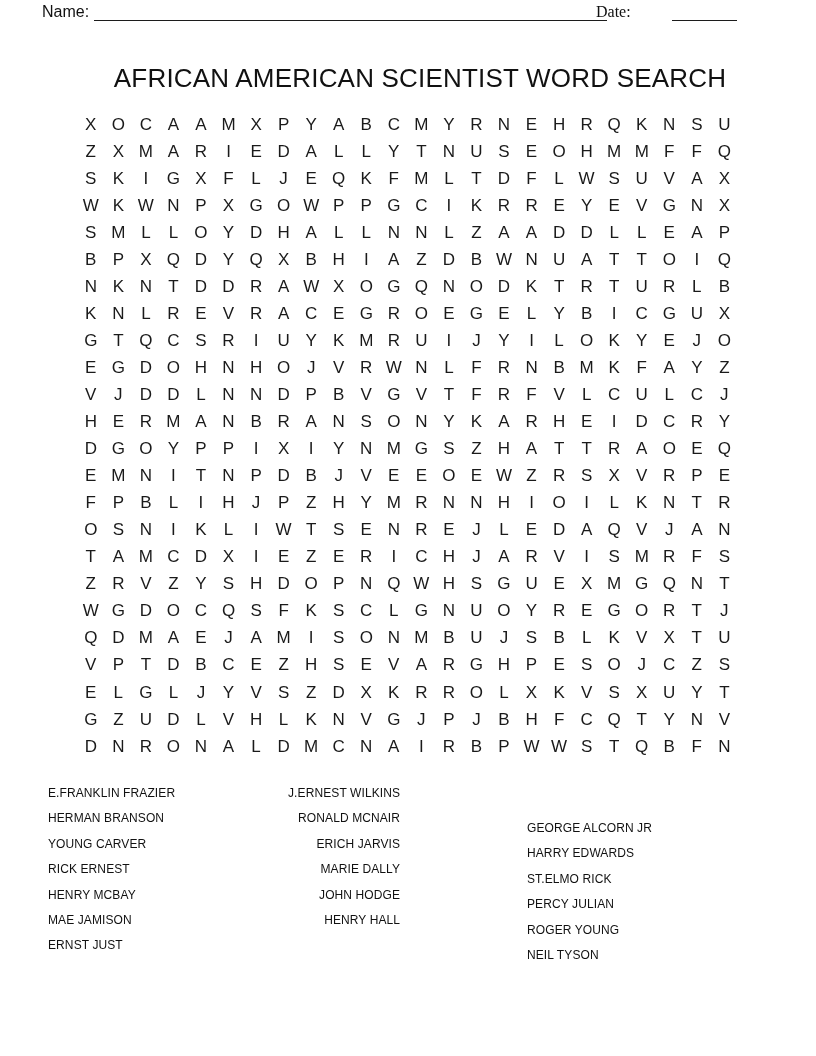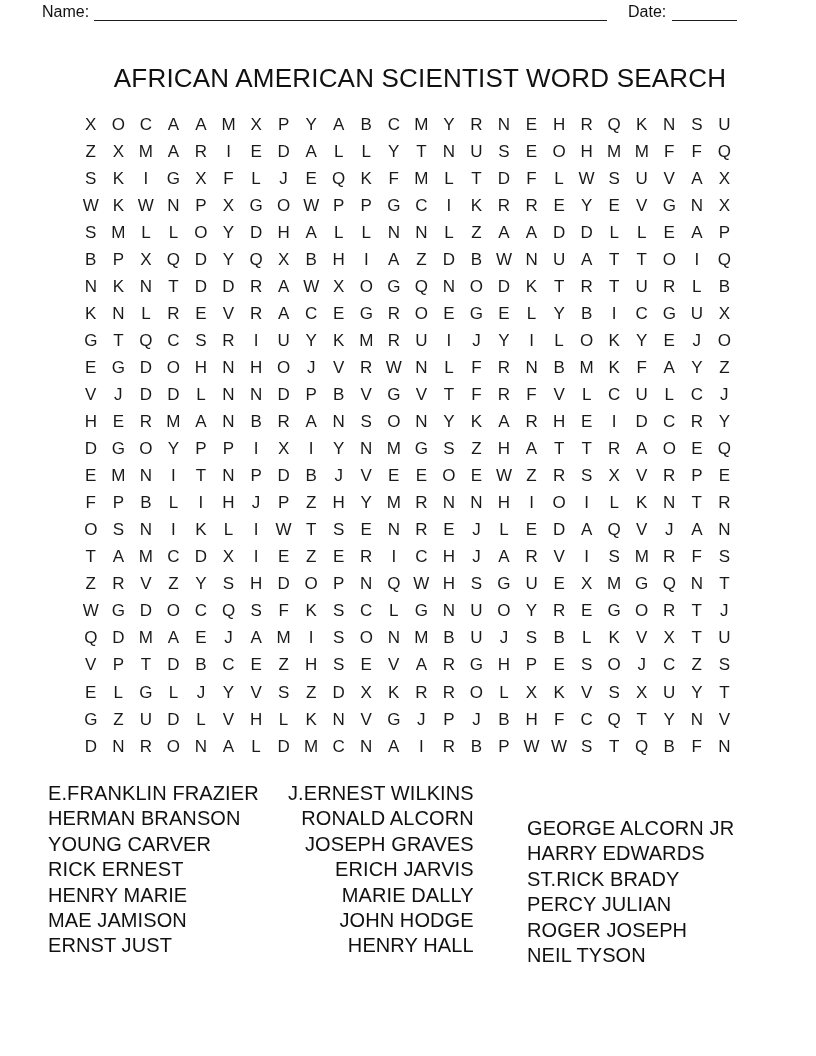--- a/index.html
+++ b/index.html
@@ -19,21 +19,21 @@
   }
 
   
   .hdr-label {
     position: absolute;
     font-size: 16px;
     color: #111111;
     white-space: nowrap;
   }
   .name-label { left: 42px; top: 3px; }
-  .date-label { left: 628px; top: 3px; }
+  .date-label { left: 596px; top: 3px; font-family: Liberation Serif, serif; }
   .blank-line {
     position: absolute;
     border-bottom: 1.6px solid #1c1c1c;
     height: 17px;
     top: 3px;
   }
   .name-line { left: 94px; width: 513px; }
   .date-line { left: 672px; width: 65px; }
 
   
@@ -67,21 +67,21 @@
     font-weight: 400;
     color: #1a1a1a;
   }
 
   
   .word-col {
     position: absolute;
     top: 781px;
   }
   .word-col div {
-    font-size: 20px;
+    font-size: 12px;
     line-height: 25.4px;
     letter-spacing: 0.1px;
     color: #111111;
     white-space: nowrap;
   }
   .col1 { left: 48px; }
   .col2 { left: 288px; text-align: right; }
   .col3 { left: 527px; margin-top: 35px; }
 </style>
 </head>
@@ -674,35 +674,34 @@
       <span>B</span>
       <span>F</span>
       <span>N</span>
     </div>
 
   <div class="word-col col1" id="wordcol0">
       <div>E.FRANKLIN FRAZIER</div>
       <div>HERMAN BRANSON</div>
       <div>YOUNG CARVER</div>
       <div>RICK ERNEST</div>
-      <div>HENRY MARIE</div>
+      <div>HENRY MCBAY</div>
       <div>MAE JAMISON</div>
       <div>ERNST JUST</div>
     </div>
   <div class="word-col col2" id="wordcol1">
       <div>J.ERNEST WILKINS</div>
-      <div>RONALD ALCORN</div>
-      <div>JOSEPH GRAVES</div>
+      <div>RONALD MCNAIR</div>
       <div>ERICH JARVIS</div>
       <div>MARIE DALLY</div>
       <div>JOHN HODGE</div>
       <div>HENRY HALL</div>
     </div>
   <div class="word-col col3" id="wordcol2">
       <div>GEORGE ALCORN JR</div>
       <div>HARRY EDWARDS</div>
-      <div>ST.RICK BRADY</div>
+      <div>ST.ELMO RICK</div>
       <div>PERCY JULIAN</div>
-      <div>ROGER JOSEPH</div>
+      <div>ROGER YOUNG</div>
       <div>NEIL TYSON</div>
     </div>
 
 </div>
 
 </body></html>

